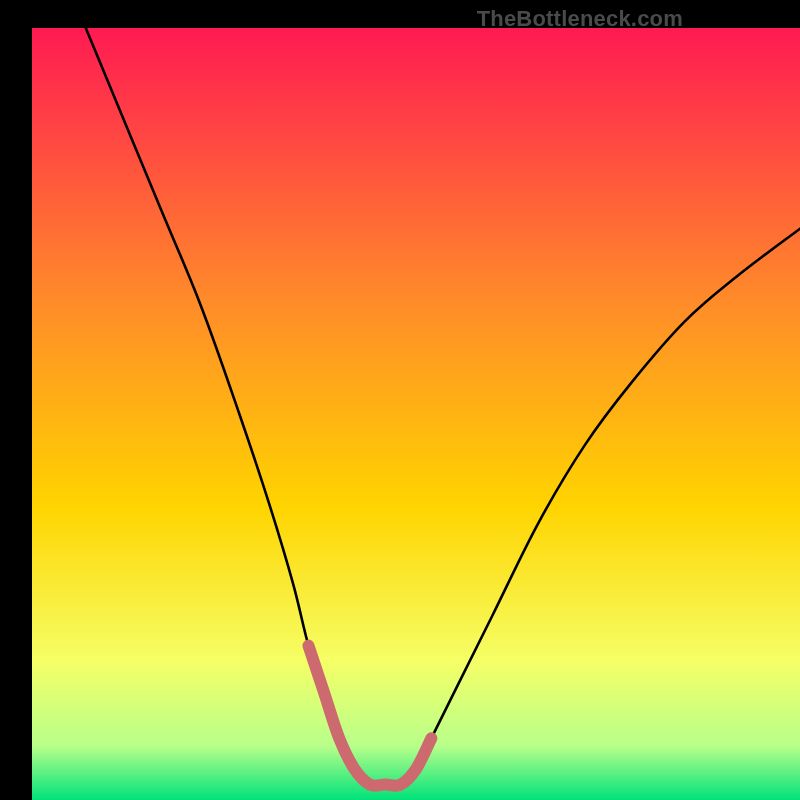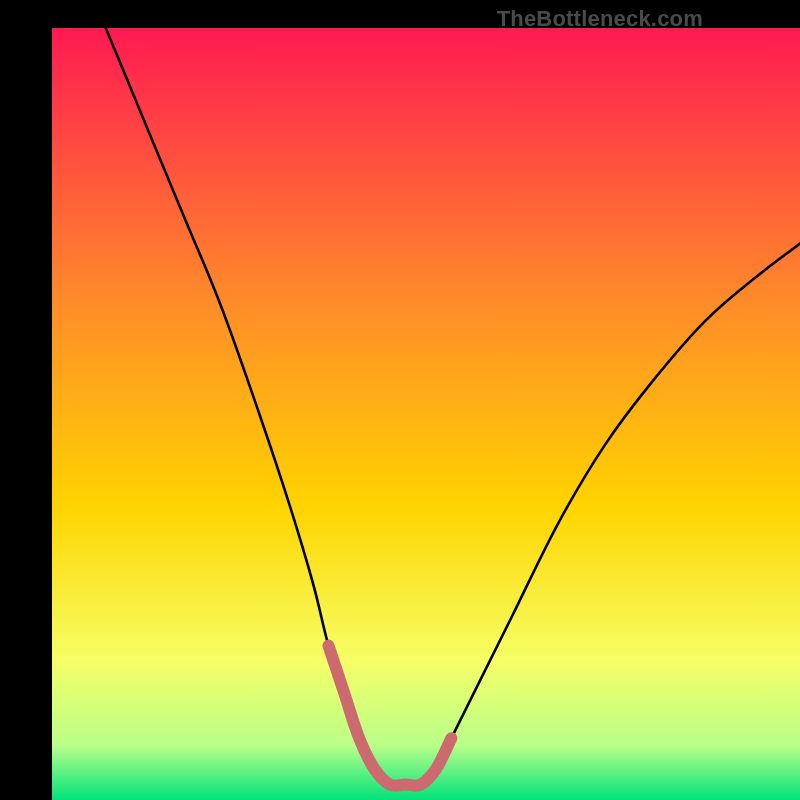--- a/index.html
+++ b/index.html
@@ -9,21 +9,20 @@
     height: 800px;
     overflow: hidden;
     background: #000;
     font-family: Arial, Helvetica, sans-serif;
   }
   .frame {
     position: relative;
     width: 693px;
     height: 800px;
     background: #f97316;
-    margin-left: 20px;
   }
   .watermark {
     position: absolute;
     top: 6px;
     right: 10px;
     color: #4a4a4a;
     font-size: 22px;
     font-weight: 600;
     letter-spacing: 0.2px;
     z-index: 10;

